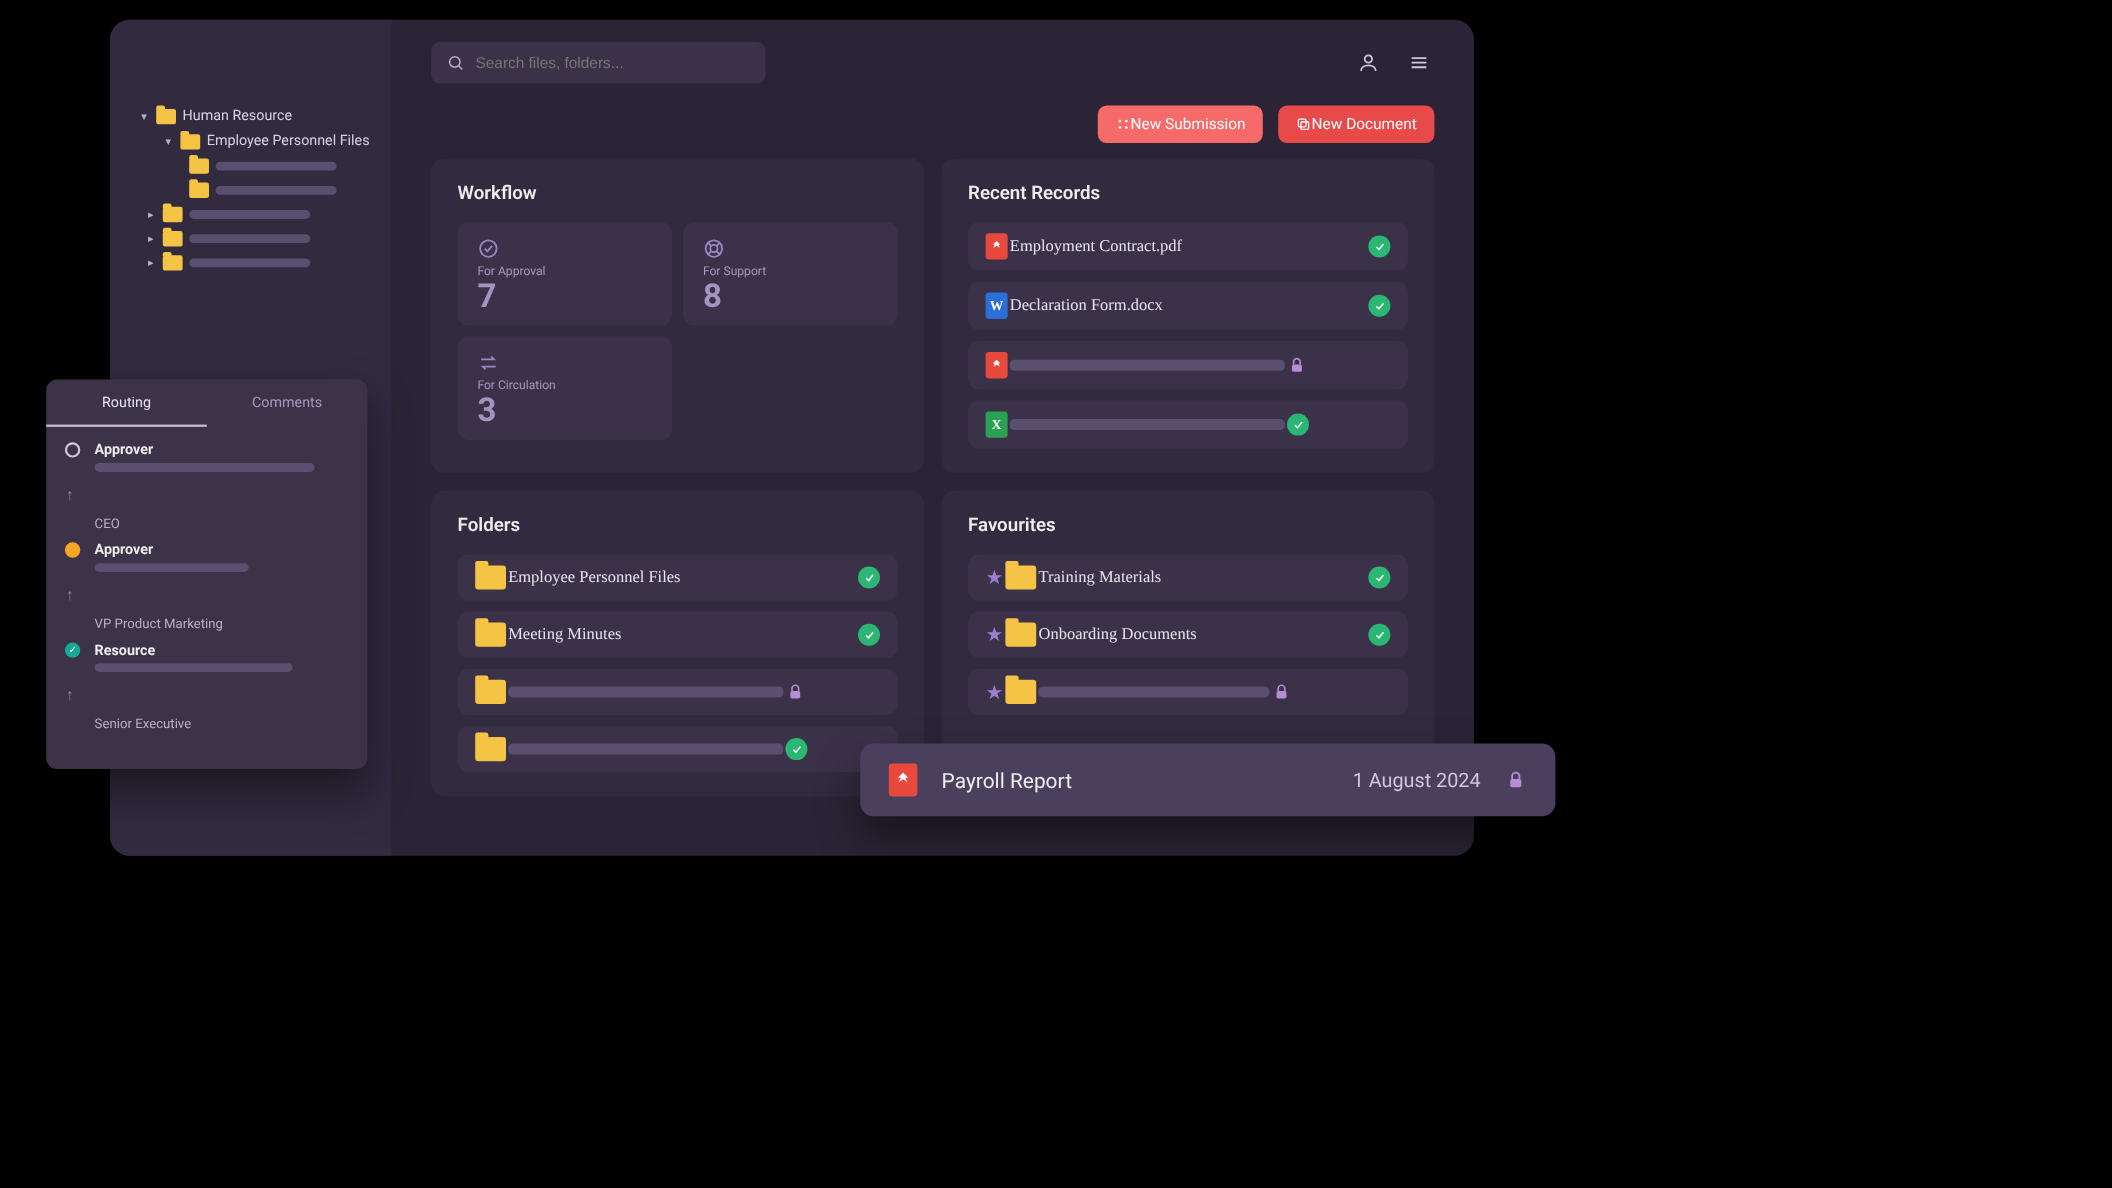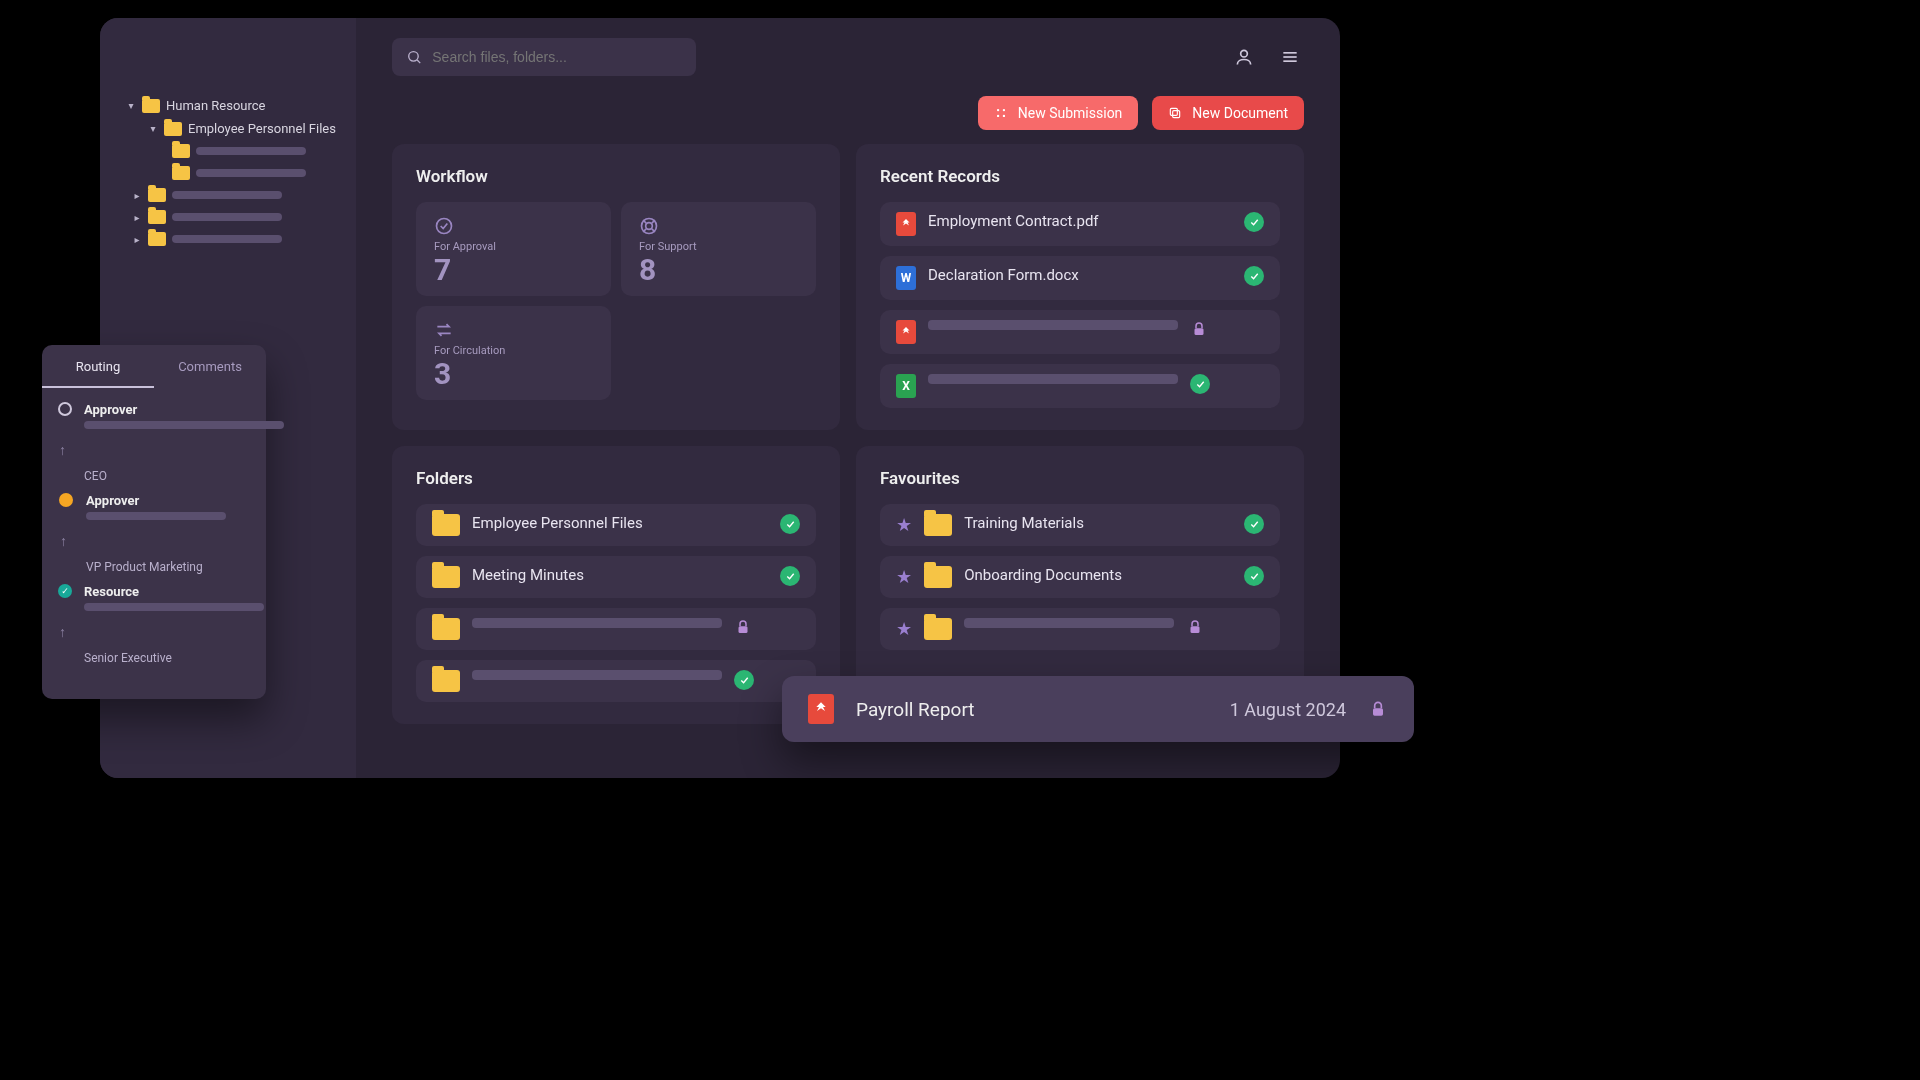--- a/index.html
+++ b/index.html
@@ -43,57 +43,57 @@
 .topbar { display:flex; align-items:center; gap:16px; margin-bottom:20px; }
 .search {
   display:flex; align-items:center; gap:10px;
   background:#3b3249; border-radius:8px; padding:10px 14px; width:304px;
 }
 .search input { background:transparent; border:none; outline:none; color:#cfc8dc; font-size:14px; width:100%; }
 .top-icons { margin-left:auto; display:flex; gap:18px; }
 .icon-btn { width:28px; height:28px; display:flex; align-items:center; justify-content:center; color:#cfc8dc; cursor:pointer; border-radius:6px; }
 .actions { display:flex; justify-content:flex-end; gap:14px; margin-bottom:14px; }
 .btn {
-  display:flex; align-items:center; gap:10px; padding:9px 16px;
+  display:flex; align-items:center; padding:9px 16px;
   border-radius:8px; font-size:14px; color:#fff; cursor:pointer;
 }
 .btn-pink { background:#f76a6a; }
 .btn-red { background:#e84a4a; }
 .grid {
   display:grid; grid-template-columns: 1fr 1fr; grid-template-rows:auto auto; gap:16px;
 }
 .panel {
   background:#322a3f; border-radius:12px; padding:22px 24px;
 }
 .panel-title { font-size:17px; font-weight:600; color:#eee; margin-bottom:16px; }
 .wf-grid { display:grid; grid-template-columns:1fr 1fr; gap:10px; }
 .wf-card { background:#3b3249; border-radius:10px; padding:14px 18px 10px; }
 .wf-icon { color:#9a86c2; margin-bottom:4px; }
 .wf-label { font-size:11px; color:#a79bbf; }
 .wf-val { font-size:30px; font-weight:700; color:#a293c0; line-height:1.1; }
 .list { display:flex; flex-direction:column; gap:10px; }
 .row {
   background:#3b3249; border-radius:10px; padding:10px 16px;
-  display:flex; align-items:flex-start; gap:12px; font-size:15px; color:#e8e4f0;
+  display:flex; align-items:center; gap:2px; font-size:15px; color:#e8e4f0;font-family:Liberation Serif, serif;
 }
 .row .grow { flex:1; }
 .file-ico { width:20px; height:24px; border-radius:3px; display:flex; align-items:center; justify-content:center; font-size:12px; color:#fff; font-weight:700; }
 .pdf { background:#e74a3c; }
 .docx { background:#2d6fd8; }
 .xlsx { background:#2aa251; }
 .badge { width:20px; height:20px; border-radius:50%; display:flex; align-items:center; justify-content:center; }
 .badge-ok { background:#2bb673; color:#fff; }
 .lock { color:#b78cd6; }
 .star { color:#9a7fd0; font-size:18px; }
 .folder-big { width:28px; height:22px; background:#f6c445; border-radius:3px; position:relative; }
 .folder-big::before { content:""; position:absolute; top:-4px; left:0; width:12px; height:6px; background:#f6c445; border-radius:2px 2px 0 0; }
 
 
 .routing {
-  position:absolute; left:42px; top:345px; width:224px;
+  position:absolute; left:42px; top:345px; width:292px;
   background:#3c3349; border-radius:10px; box-shadow:0 20px 40px rgba(0,0,0,.45);
   font-size:13px;
 }
 .tabs { display:flex; }
 .tab { flex:1; text-align:center; padding:14px 0 12px; color:#a79bbf; cursor:pointer; }
 .tab.active { color:#e8e4f0; border-bottom:2px solid #c9c1da; }
 .route-body { padding:14px 16px 24px 16px; }
 .step { display:flex; gap:12px; margin-bottom:10px; position:relative; }
 .step-col { width:16px; display:flex; flex-direction:column; align-items:center; }
 .dot { width:14px; height:14px; border-radius:50%; border:2px solid #cfc8dc; }

